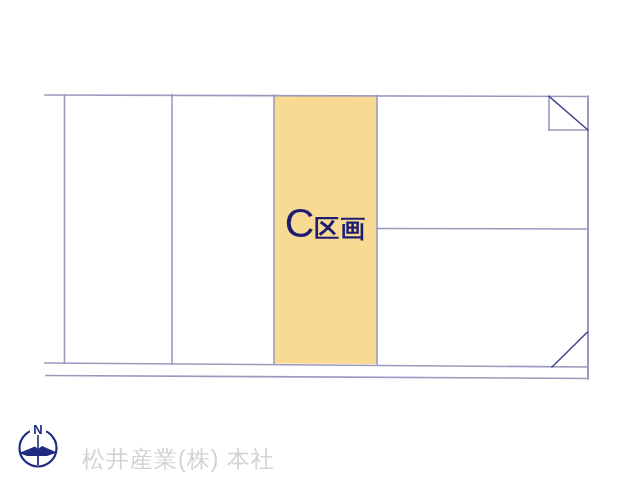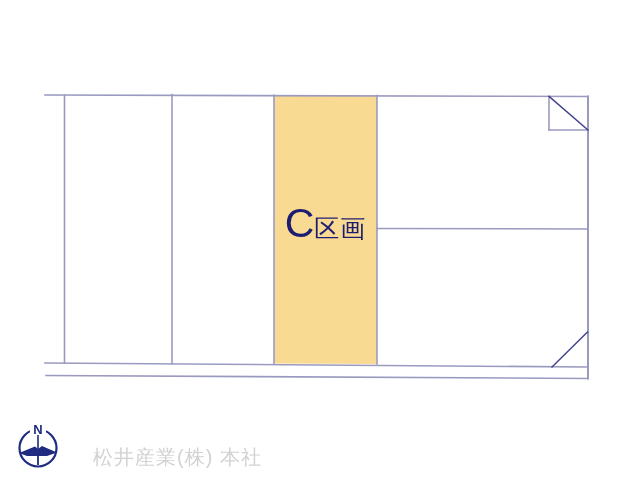--- a/index.html
+++ b/index.html
@@ -17,30 +17,29 @@
   .navy-line{stroke:var(--diagonal,#3f3f8a);stroke-width:1.4;stroke-linecap:square;fill:none;}
   
   #parcel-label{
     position:absolute;left:274px;top:203px;width:103px;height:48px;
     display:flex;align-items:baseline;justify-content:center;
     color:var(--parcel-label,#1c1c72);
     line-height:1;
     user-select:none;
   }
   #parcel-label .letter{font-size:41px;}
-  #parcel-label .suffix{font-size:25px;letter-spacing:1px;padding-bottom:1px;}
+  #parcel-label .suffix{font-size:25px;letter-spacing:1px;padding-bottom:1px;font-weight:bold;}
   
   #compass{position:absolute;left:13px;top:421px;}
   #company{
     position:absolute;left:82px;top:444px;
-    font-size:20px;letter-spacing:1px;
+    font-size:23px;letter-spacing:1px;
     color:var(--company-text,#d2d2d2);
     text-shadow:1px 1px 0 #ffffff;
     white-space:nowrap;
-    margin-left:11px;
   }
 </style>
 </head>
 <body>
 
 <div id="canvas">
 
   <svg id="drawing" width="640" height="480" viewBox="0 0 640 480">
 
     <polygon points="274,95.4 377,95.6 377,364 274,363.6" fill="#f9da92"></polygon>

